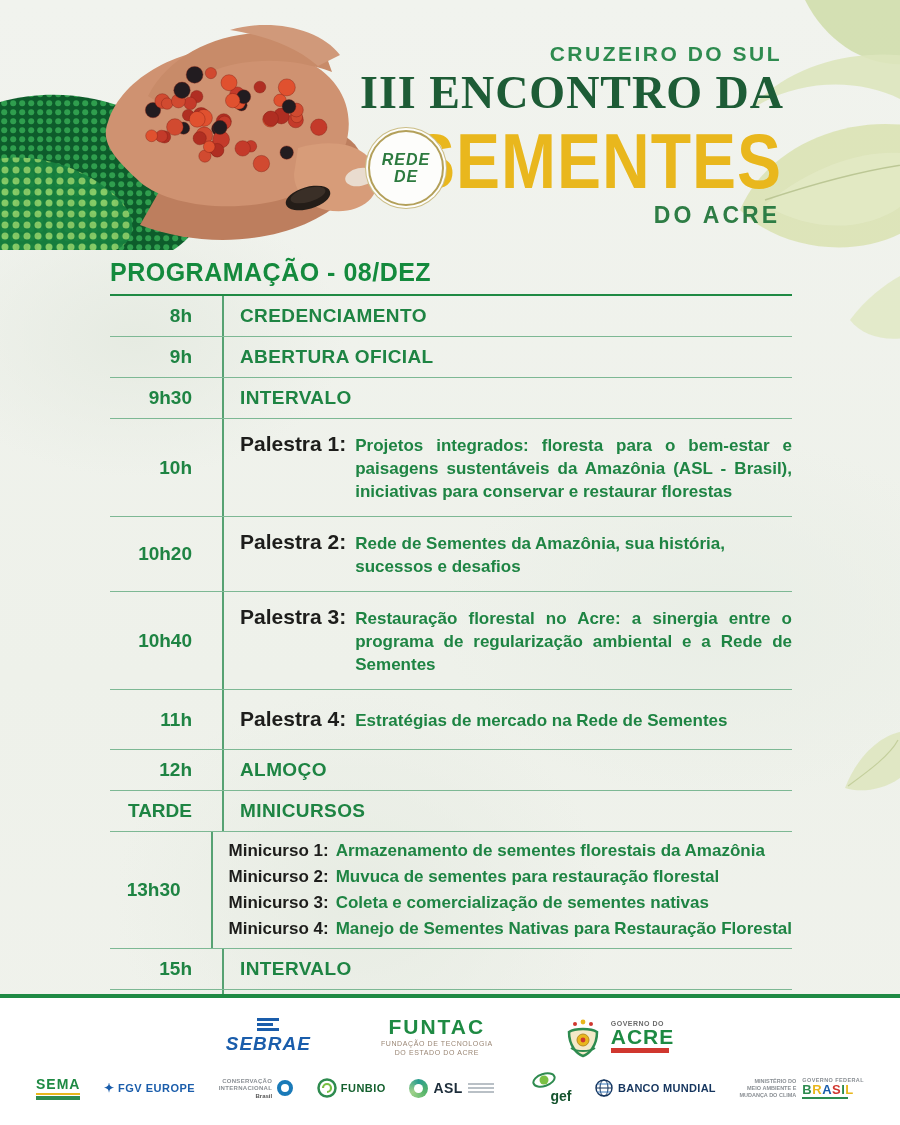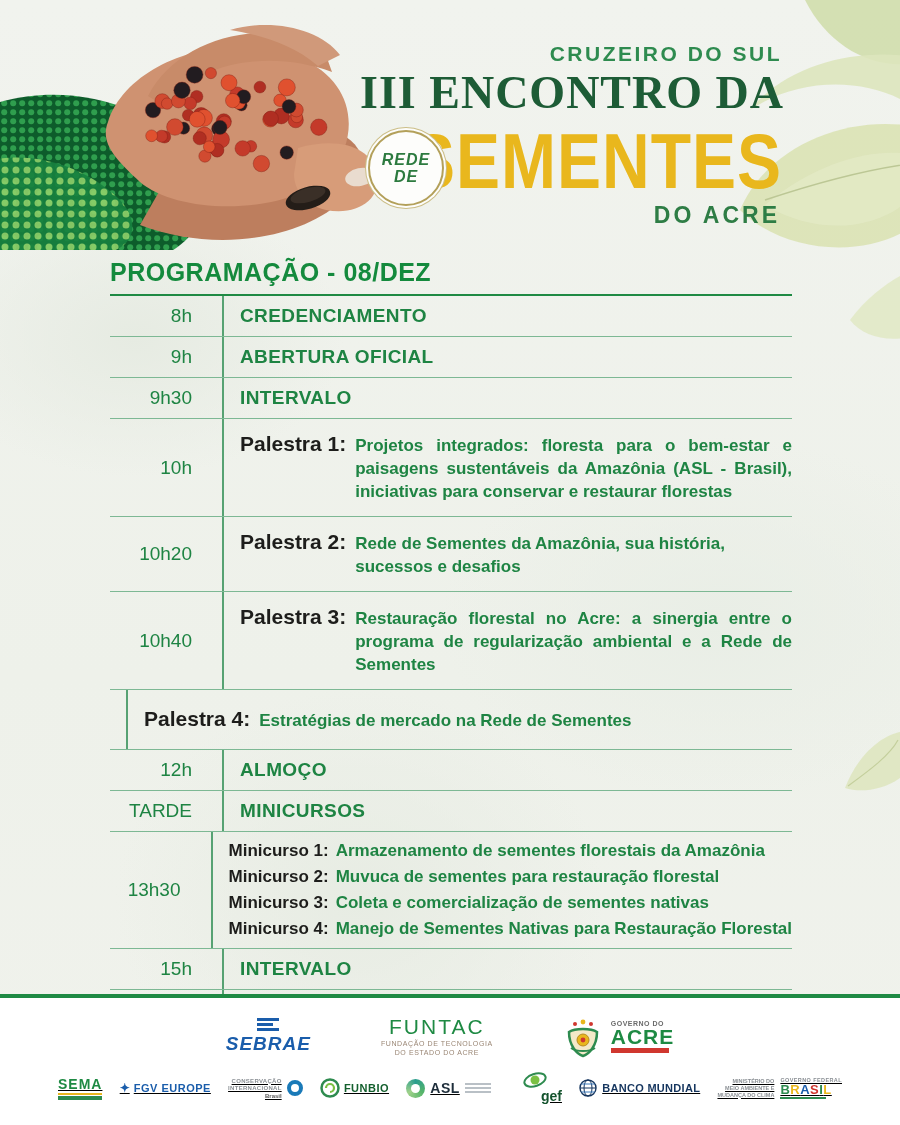--- a/index.html
+++ b/index.html
@@ -29,41 +29,41 @@
     background:#fdfdfb; border:2px solid #b3a05a; box-shadow:0 0 0 2px #fdfdfb, 0 0 0 3px #cbbd86;
     display:flex; flex-direction:column; align-items:center; justify-content:center;font-style:italic; }
   .badge .b1, .badge .b2 { color:#2c7a3f; font-weight:bold; font-size:16px; letter-spacing:1px; line-height:17px; }
   
   .sched { position:absolute; left:110px; top:258px; width:682px; }
   .sched-title { font-size:25px; font-weight:bold; color:#148a3d; letter-spacing:0.5px;
     padding-bottom:7px; border-bottom:2.5px solid #1f8a44; }
   .rows .row { display:flex; align-items:stretch; }
   .rows .row:not(:last-child) { border-bottom:1px solid #7db894; }
   .time { width:96px; display:flex; align-items:center; justify-content:flex-end;
-    padding-right:14px; font-size:19px; font-weight:normal; color:#1e8443; }
+    padding-right:14px; font-size:19px; font-weight:bold; color:#1e8443; }
   .cell { flex:1; border-left:2px solid #57a273; padding:9px 0 9px 16px;
     display:flex; flex-direction:column; justify-content:center;margin-left:16px; }
   .event { font-size:19px; font-weight:bold; color:#1e8443; letter-spacing:0.4px; }
   .talk { display:flex; align-items:flex-start; gap:9px; padding:4px 0; }
   .talk-label { font-size:21px; font-weight:bold; color:#1d1d1b; white-space:nowrap; line-height:23px; }
   .talk-desc { flex:1; font-size:17px; font-weight:bold; color:#1e8443; line-height:23px;
     text-align:justify; padding-top:2px; }
   .mini-line { display:flex; gap:7px; line-height:26px; white-space:nowrap; }
   .mini-label { font-size:17px; font-weight:bold; color:#1d1d1b; }
   .mini-text { font-size:17px; font-weight:bold; color:#1e8443; }
   
   .footer { position:absolute; left:0; bottom:0; width:900px; height:131px; background:#ffffff;
     border-top:4px solid #1f8a44; }
   .logos1 { display:flex; justify-content:center; align-items:center; gap:70px; margin-top:12px; height:52px; }
-  .logos2 { display:flex; justify-content:space-between; align-items:center; padding:0 58px; margin-top:10px;text-decoration:underline; }
+  .logos2 { display:flex; justify-content:space-between; align-items:center; padding:0 36px; margin-top:10px; }
   .logo { display:flex; flex-direction:column; align-items:center; }
   .sebrae-flag { display:flex; flex-direction:column; gap:2px; margin-bottom:2px; }
   .sebrae-flag span { display:block; height:3px; background:#1a5dab; }
   .sebrae-text { font-size:19px; font-weight:bold; font-style:italic; color:#1a5dab; letter-spacing:1px; }
-  .funtac-text { font-size:21px; font-weight:normal; color:#1e8a43; letter-spacing:2px; }
+  .funtac-text { font-size:21px; font-weight:bold; color:#1e8a43; letter-spacing:2px; }
   .funtac-sub { font-size:7px; color:#9a8674; letter-spacing:0.6px; line-height:9px; text-align:center; }
   .acre { flex-direction:row; gap:8px; align-items:center; }
   .acre-txt { display:flex; flex-direction:column; align-items:flex-start; }
   .acre-top { font-size:7px; font-weight:bold; color:#6b6b6b; letter-spacing:0.5px; }
   .acre-name { font-size:21px; font-weight:bold; color:#1e8a43; letter-spacing:1px; line-height:20px; }
   .acre-bar { width:58px; height:5px; background:#d0372f; margin-top:1px; }
   .sema-text { font-size:14px; font-weight:bold; color:#1e8a43; letter-spacing:1px; }
   .sema-bar1 { width:44px; height:2px; background:#e9b71d; margin-top:1px; }
   .sema-bar2 { width:44px; height:4px; background:#2e8b4f; margin-top:1px; }
   .fgv { flex-direction:row; gap:4px; align-items:center; }
@@ -258,20 +258,21 @@
         <div class="time">10h40</div>
         <div class="cell">
           <div class="talk">
             <span class="talk-label">Palestra 3:</span>
             <div class="talk-desc">Restauração florestal no Acre: a sinergia entre o programa de regularização ambiental e a Rede de Sementes</div>
           </div>
         </div>
       </div>
 
       <div class="row">
+        <div class="time">11h</div>
         <div class="cell" style="padding-top:13px; padding-bottom:13px;">
           <div class="talk">
             <span class="talk-label">Palestra 4:</span>
             <div class="talk-desc" style="text-align:left;">Estratégias de mercado na Rede de Sementes</div>
           </div>
         </div>
       </div>
 
       <div class="row">
         <div class="time">12h</div>

